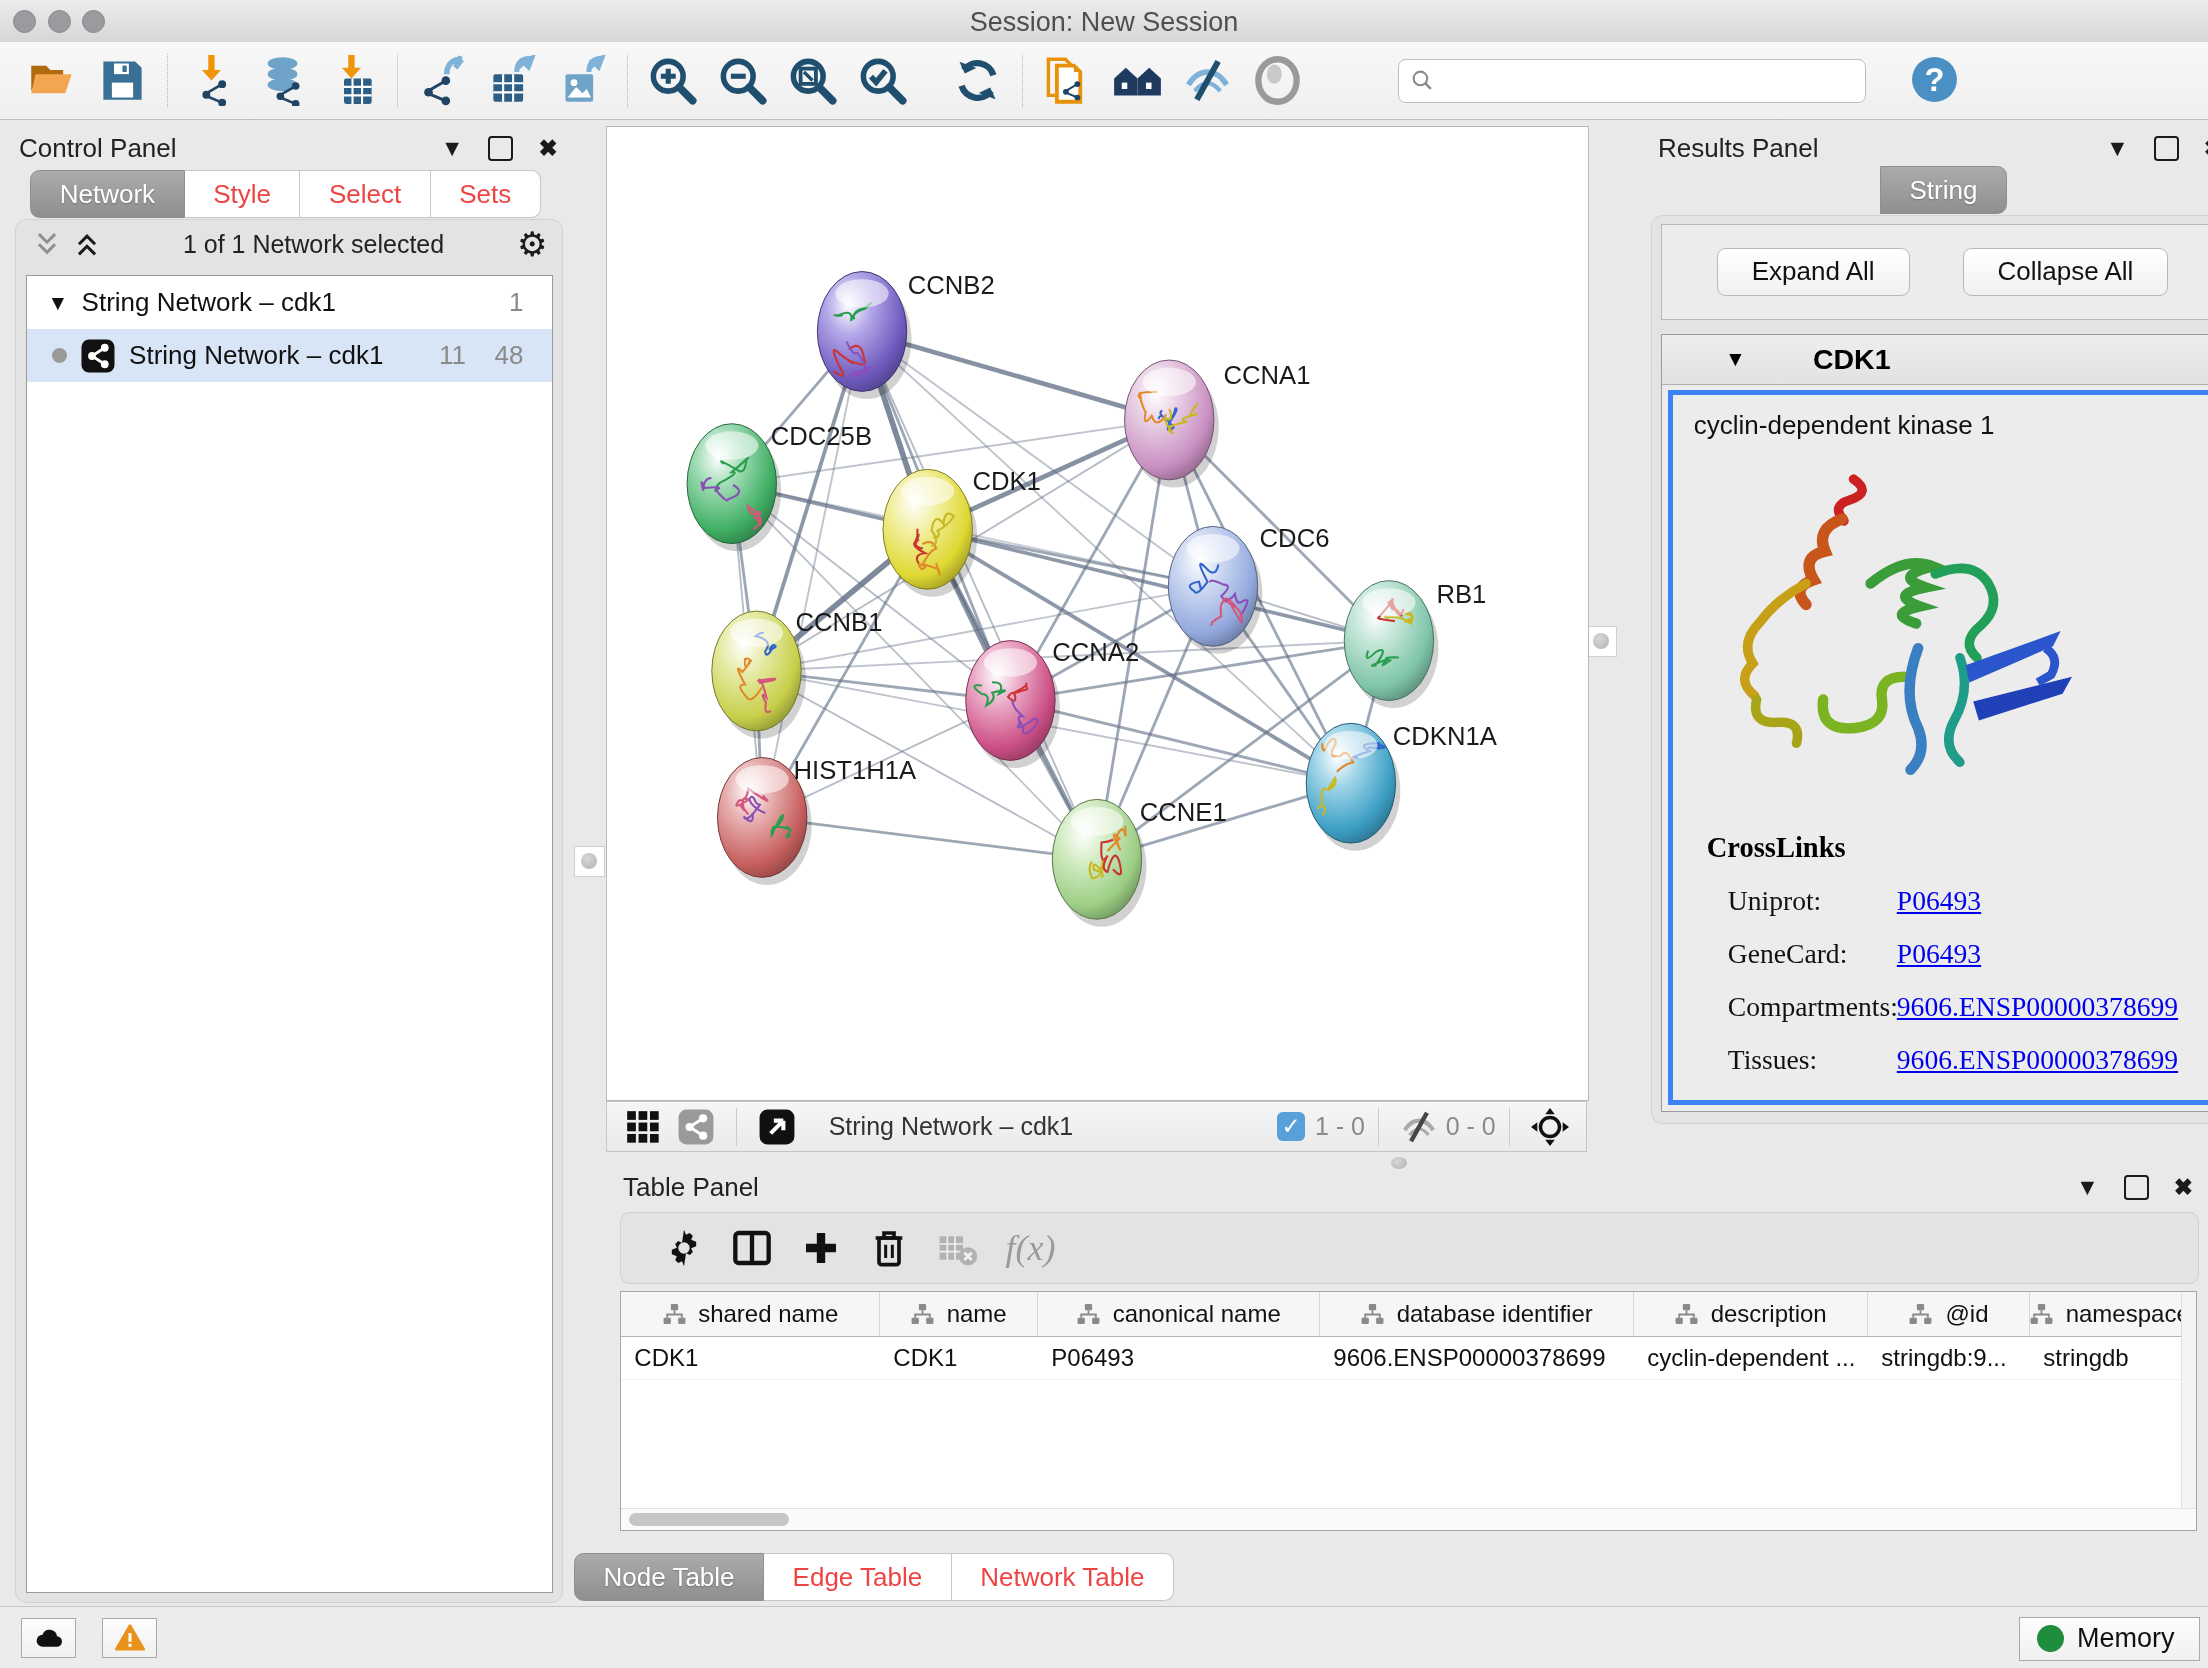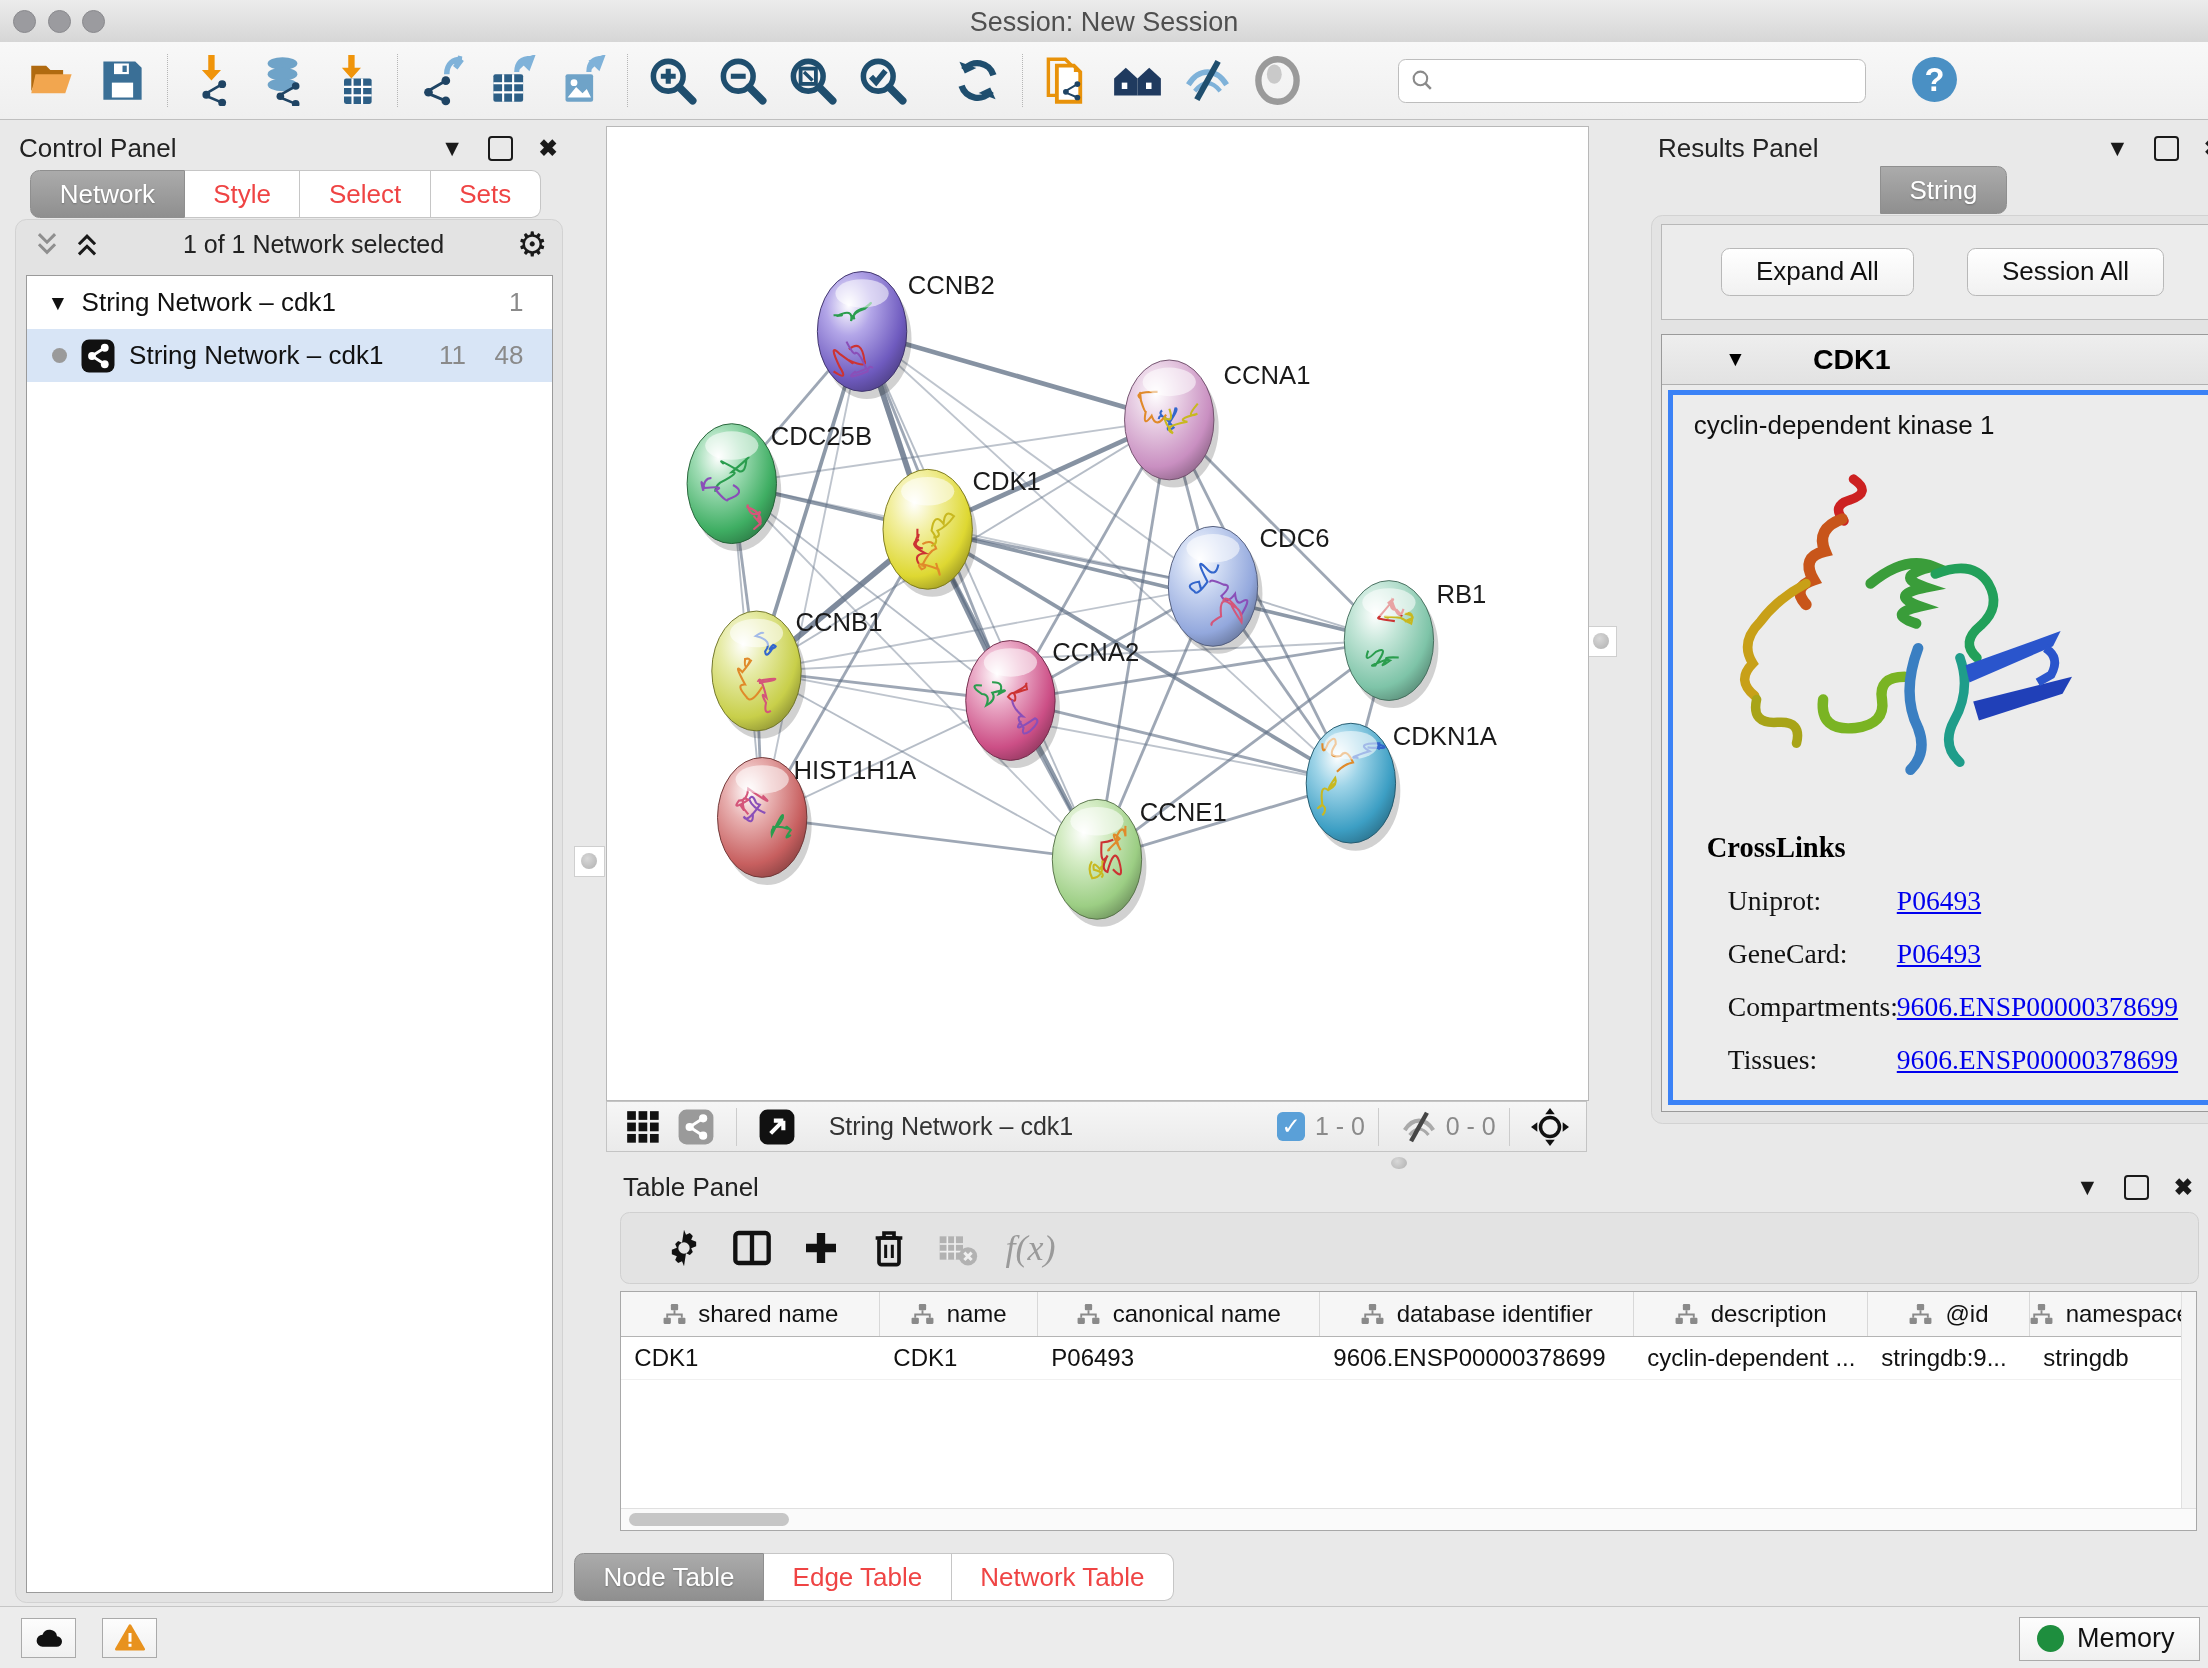--- a/index.html
+++ b/index.html
@@ -742,21 +742,21 @@
       <span class="picon">▼</span>
       <span class="pfloat"></span>
       <span class="picon" style="font-weight:bold;">✖</span>
     </div>
     <div class="tabrow">
       <span class="tab selected">String</span>
     </div>
     <div class="rp-box graybox">
       <div class="rp-btnbox">
         <button class="rbtn">Expand All</button>
-        <button class="rbtn">Session All</button>
+        <button class="rbtn">Collapse All</button>
       </div>
       <div class="gene-box">
         <div class="gene-head">
           <span class="tri">▼</span>
           <span class="gname">CDK1</span>
         </div>
         <div class="gene-body">
           <div class="gene-desc">cyclin-dependent kinase 1</div>
           <svg class="protein" width="399" height="342" viewBox="0 0 420 360">
             <g fill="none" stroke-linecap="round">

